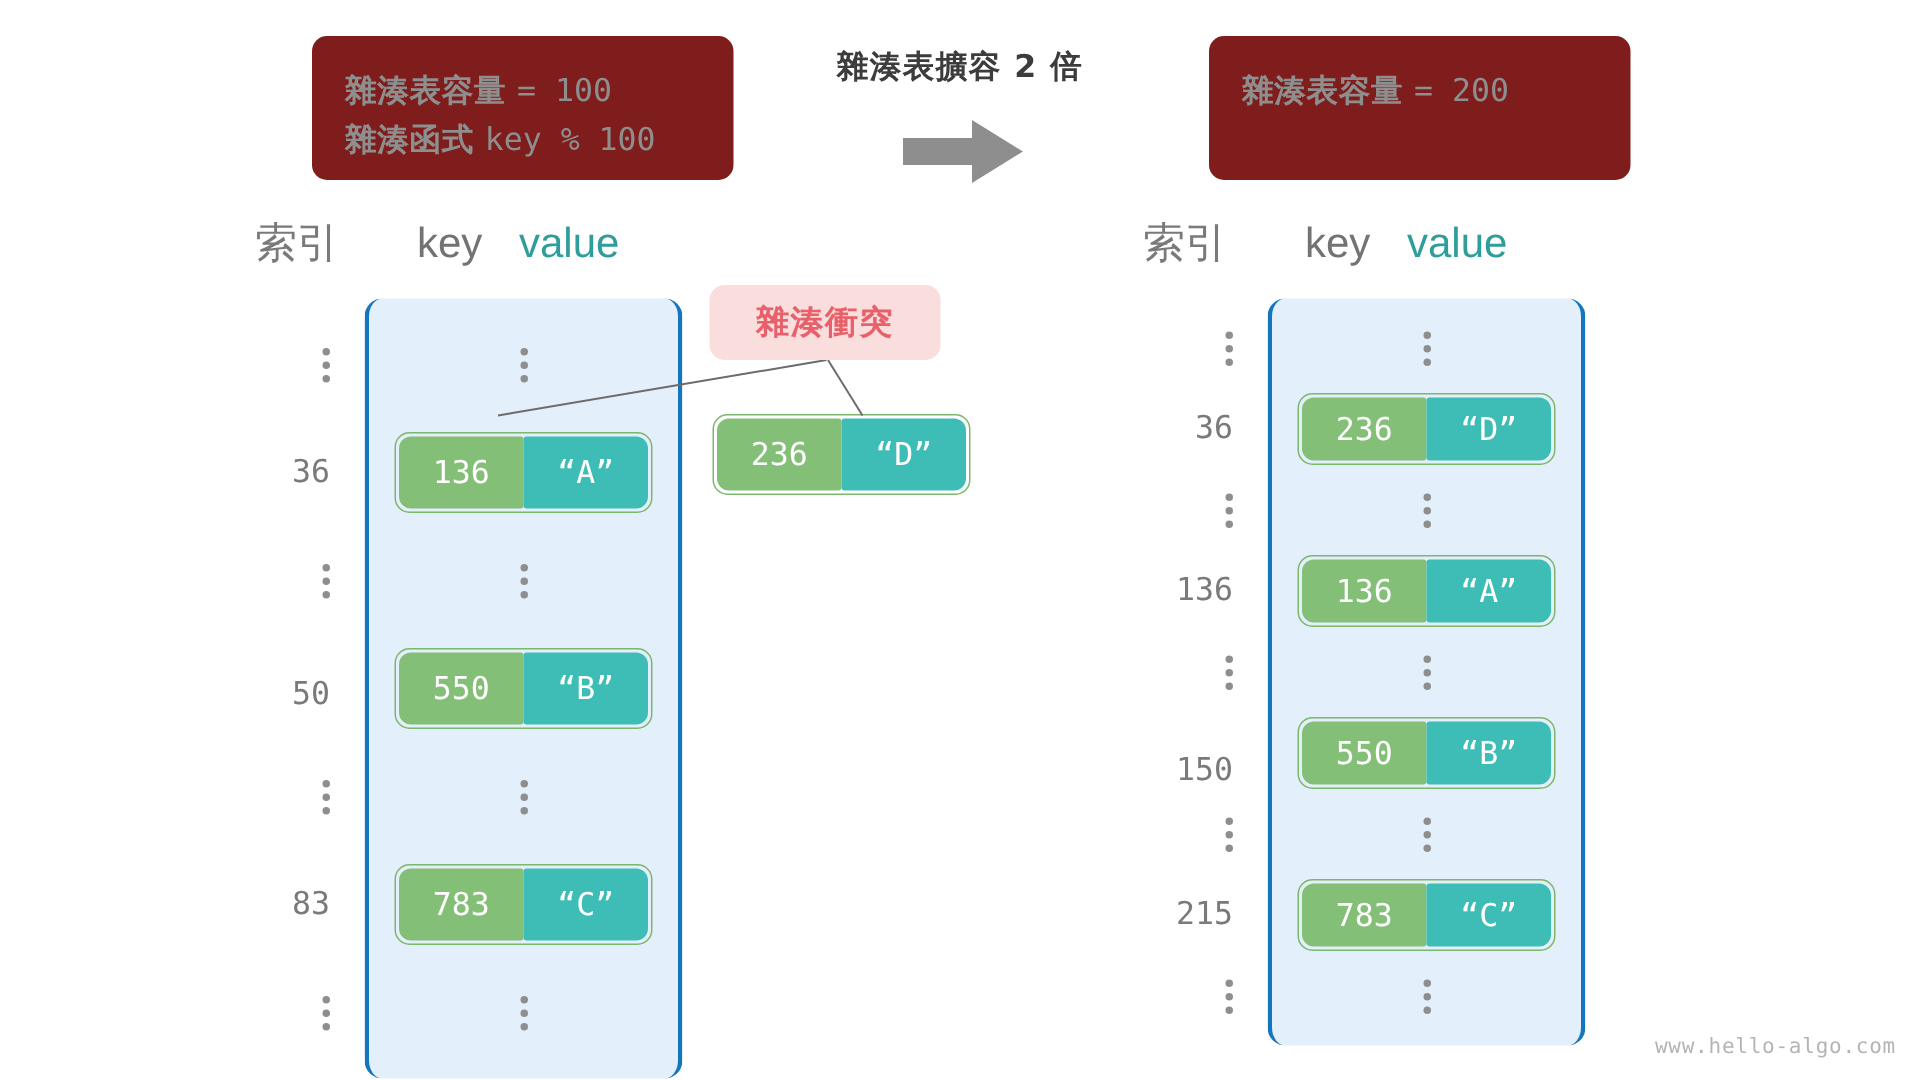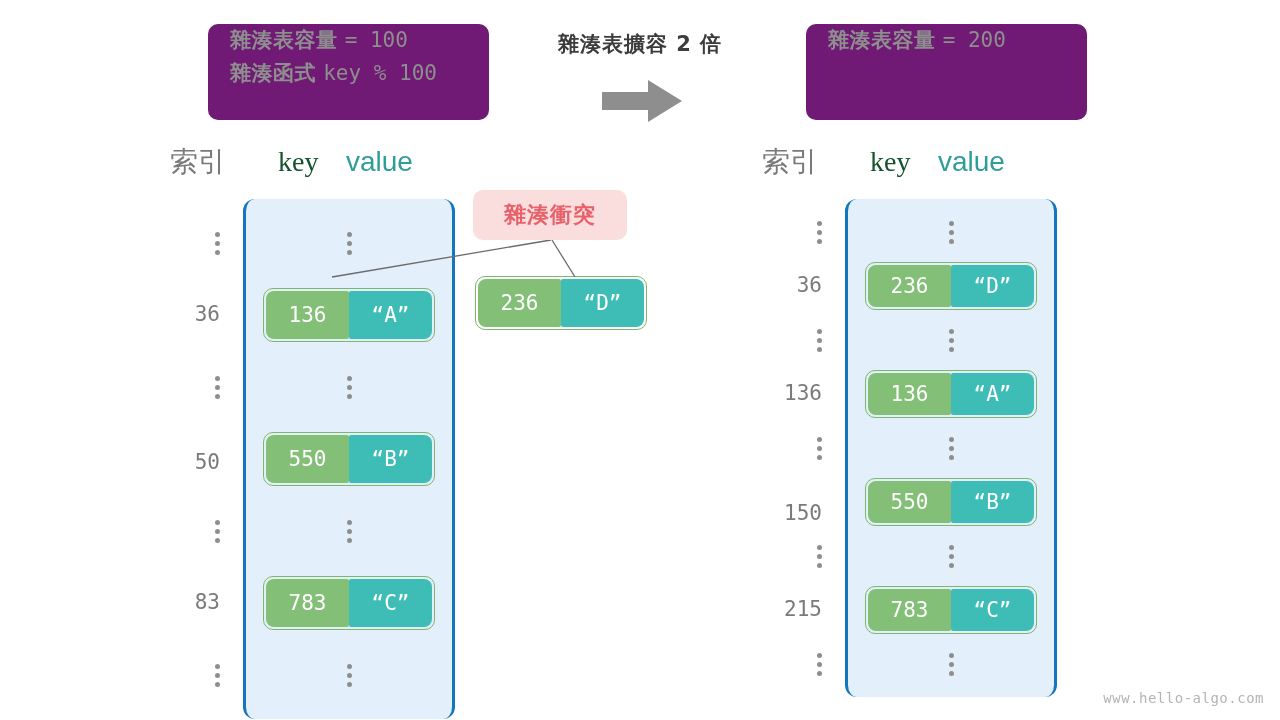--- a/index.html
+++ b/index.html
@@ -11,23 +11,23 @@
     height: 720px;
     background: #ffffff;
     font-family: "DejaVu Sans", "Liberation Sans", sans-serif;
     overflow: hidden;
     position: relative;
   }
 
   
   .info-box {
     position: absolute;
-    background: #701a75;
+    background: #7f1d1d;
     border-radius: 10px;
-    padding: 0 22px;
+    padding: 20px 22px;
     box-sizing: border-box;
     color: #8e8e8e;
   }
   .info-line {
     white-space: nowrap;
     font-size: 21px;
     line-height: 33px;
     letter-spacing: 0.5px;
   }
   .info-label {
@@ -73,22 +73,22 @@
     white-space: nowrap;
   }
   .hdr-index {
     position: absolute;
     color: #7a7a7a;
     font-family: "DejaVu Sans", "Liberation Sans", sans-serif;
     font-weight: normal;
   }
   .hdr-key {
     position: absolute;
-    color: #14532d;
-    font-family: Liberation Serif, serif;
+    color: #737373;
+    font-family: Liberation Sans, sans-serif;
   }
   .hdr-value {
     position: absolute;
     color: #2f9d9a;
     font-family: Liberation Sans, sans-serif;
   }
 
   
   .table-wrap { position: absolute; }
   .bucket-container {

